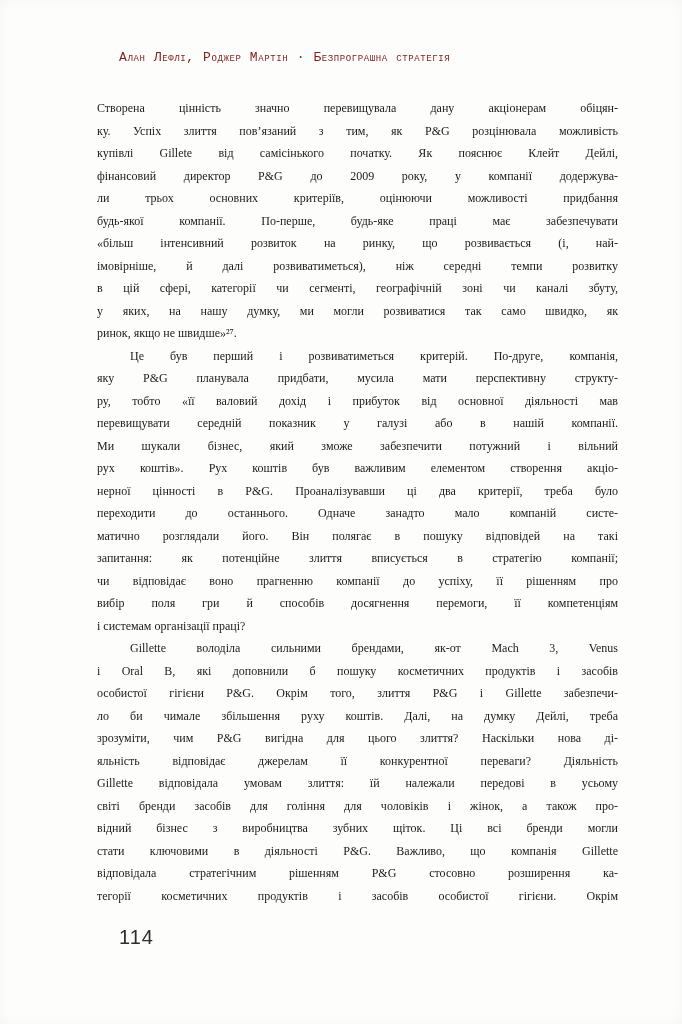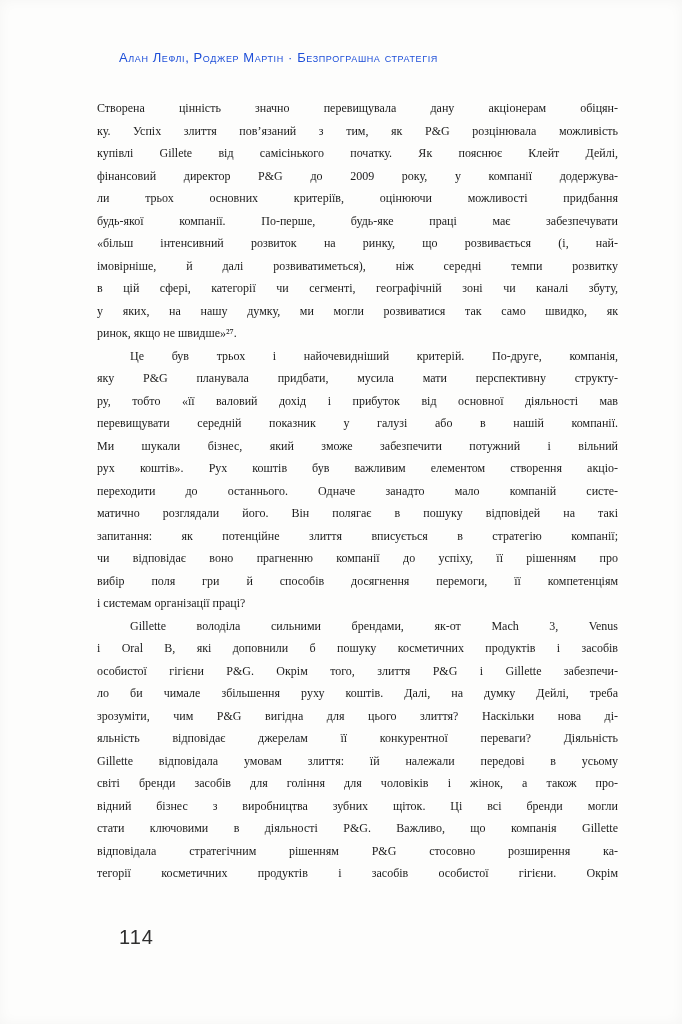--- a/index.html
+++ b/index.html
@@ -12,25 +12,25 @@
     width: 682px;
     height: 1024px;
     background: #fdfdfc;
     box-shadow: inset 0 0 14px rgba(0,0,0,0.035);
     overflow: hidden;
   }
   .running-header {
     position: absolute;
     left: 119px;
     top: 50px;
-    font-family: Liberation Sans, sans-serif;
+    font-family: Liberation Mono, monospace;
     font-size: 13px;
     font-variant: small-caps;
     letter-spacing: 0.6px;
-    color: #1d4ed8;
+    color: #7f1d1d;
     white-space: nowrap;
   }
   .text-block {
     position: absolute;
     left: 97px;
     top: 97px;
     width: 521px;
   }
   .para { margin: 0; padding: 0; }
   .line {
@@ -76,26 +76,27 @@
         <div class="line">фінансовий директор P&amp;G до 2009 року, у компанії додержува-</div>
         <div class="line">ли трьох основних критеріїв, оцінюючи можливості придбання</div>
         <div class="line">будь-якої компанії. По-перше, будь-яке праці має забезпечувати</div>
         <div class="line">«більш інтенсивний розвиток на ринку, що розвивається (і, най-</div>
         <div class="line">імовірніше, й далі розвиватиметься), ніж середні темпи розвитку</div>
         <div class="line">в цій сфері, категорії чи сегменті, географічній зоні чи каналі збуту,</div>
         <div class="line">у яких, на нашу думку, ми могли розвиватися так само швидко, як</div>
         <div class="line flush">ринок, якщо не швидше»²⁷.</div>
       </div>
       <div class="para">
-        <div class="line indent">Це був трьох і найочевидніший критерій. По-друге, компанія,</div>
+        <div class="line indent">Це був перший і розвиватиметься критерій. По-друге, компанія,</div>
         <div class="line">яку P&amp;G планувала придбати, мусила мати перспективну структу-</div>
         <div class="line">ру, тобто «її валовий дохід і прибуток від основної діяльності мав</div>
         <div class="line">перевищувати середній показник у галузі або в нашій компанії.</div>
         <div class="line">Ми шукали бізнес, який зможе забезпечити потужний і вільний</div>
         <div class="line">рух коштів». Рух коштів був важливим елементом створення акціо-</div>
+        <div class="line">нерної цінності в P&amp;G. Проаналізувавши ці два критерії, треба було</div>
         <div class="line">переходити до останнього. Одначе занадто мало компаній систе-</div>
         <div class="line">матично розглядали його. Він полягає в пошуку відповідей на такі</div>
         <div class="line">запитання: як потенційне злиття вписується в стратегію компанії;</div>
         <div class="line">чи відповідає воно прагненню компанії до успіху, її рішенням про</div>
         <div class="line">вибір поля гри й способів досягнення перемоги, її компетенціям</div>
         <div class="line flush">і системам організації праці?</div>
       </div>
       <div class="para">
         <div class="line indent">Gillette володіла сильними брендами, як-от Mach 3, Venus</div>
         <div class="line">і Oral B, які доповнили б пошуку косметичних продуктів і засобів</div>

